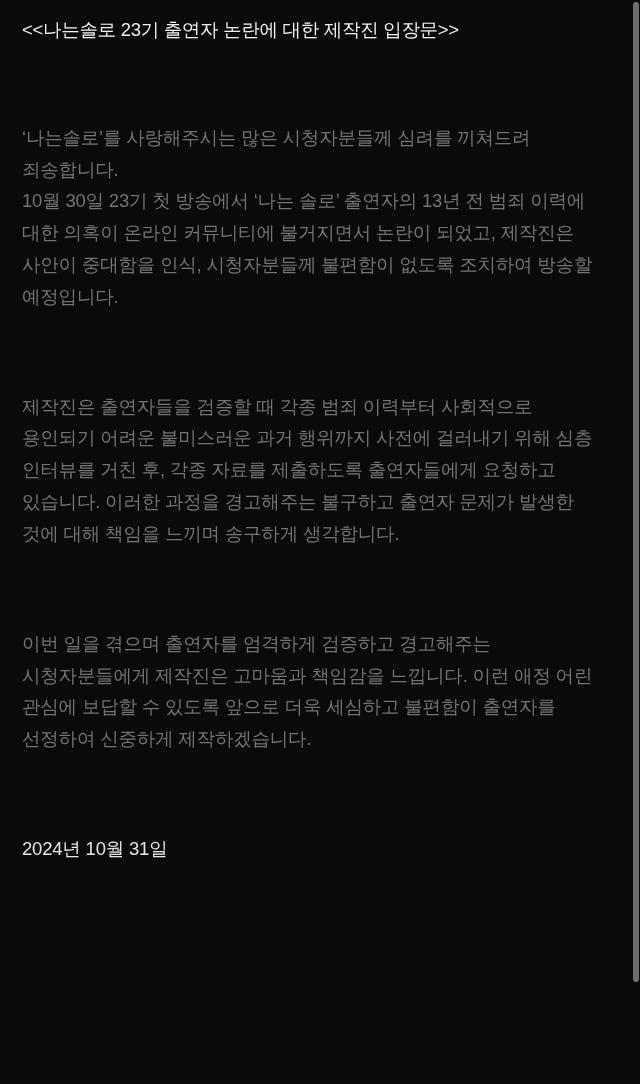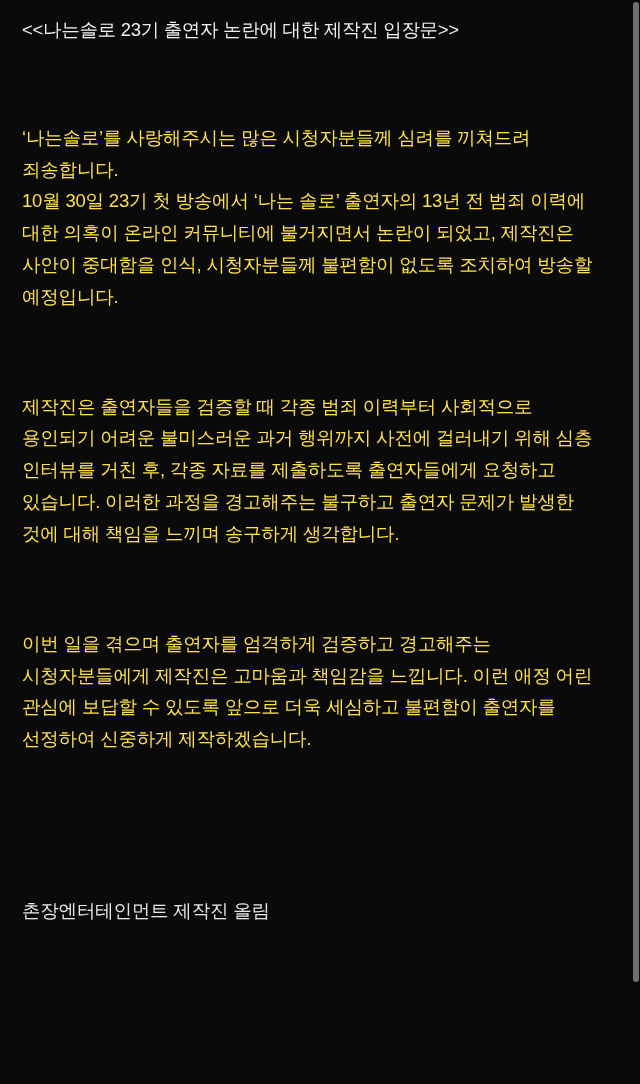--- a/index.html
+++ b/index.html
@@ -35,21 +35,21 @@
     line-height: 1.5;
     color: #efefef;
     margin: 0;
     padding-top: 6px;
     letter-spacing: -0.3px;
     white-space: nowrap;
   }
   .para {
     font-size: 18.5px;
     line-height: 1.72;
-    color: #fde047;
+    color: #737373;
     margin: 0;
     letter-spacing: -0.2px;
     word-break: keep-all;
   }
   .gap-xl { height: 78px; }
   .gap-lg { height: 62px; }
   .scrollbar-track {
     position: absolute;
     right: 0;
     top: 0;
@@ -90,23 +90,23 @@
     <div class="gap-xl"></div>
 
     <p class="para">제작진은 출연자들을 검증할 때 각종 범죄 이력부터 사회적으로 용인되기 어려운 불미스러운 과거 행위까지 사전에 걸러내기 위해 심층 인터뷰를 거친 후, 각종 자료를 제출하도록 출연자들에게 요청하고 있습니다. 이러한 과정을 경고해주는 불구하고 출연자 문제가 발생한 것에 대해 책임을 느끼며 송구하게 생각합니다.</p>
 
     <div class="gap-xl"></div>
 
     <p class="para">이번 일을 겪으며 출연자를 엄격하게 검증하고 경고해주는 시청자분들에게 제작진은 고마움과  책임감을 느낍니다. 이런 애정 어린 관심에 보답할 수 있도록 앞으로 더욱 세심하고 불편함이 출연자를 선정하여 신중하게 제작하겠습니다.</p>
 
     <div class="gap-xl"></div>
 
+    <p class="footer-line">2024년 10월 31일</p>
 
     <div class="gap-lg"></div>
 
-    <p class="footer-line">촌장엔터테인먼트 제작진 올림</p>
 
   </div>
 
   <div class="scrollbar-track">
     <div class="scrollbar-thumb"></div>
   </div>
 </div>
 
 </body></html>

